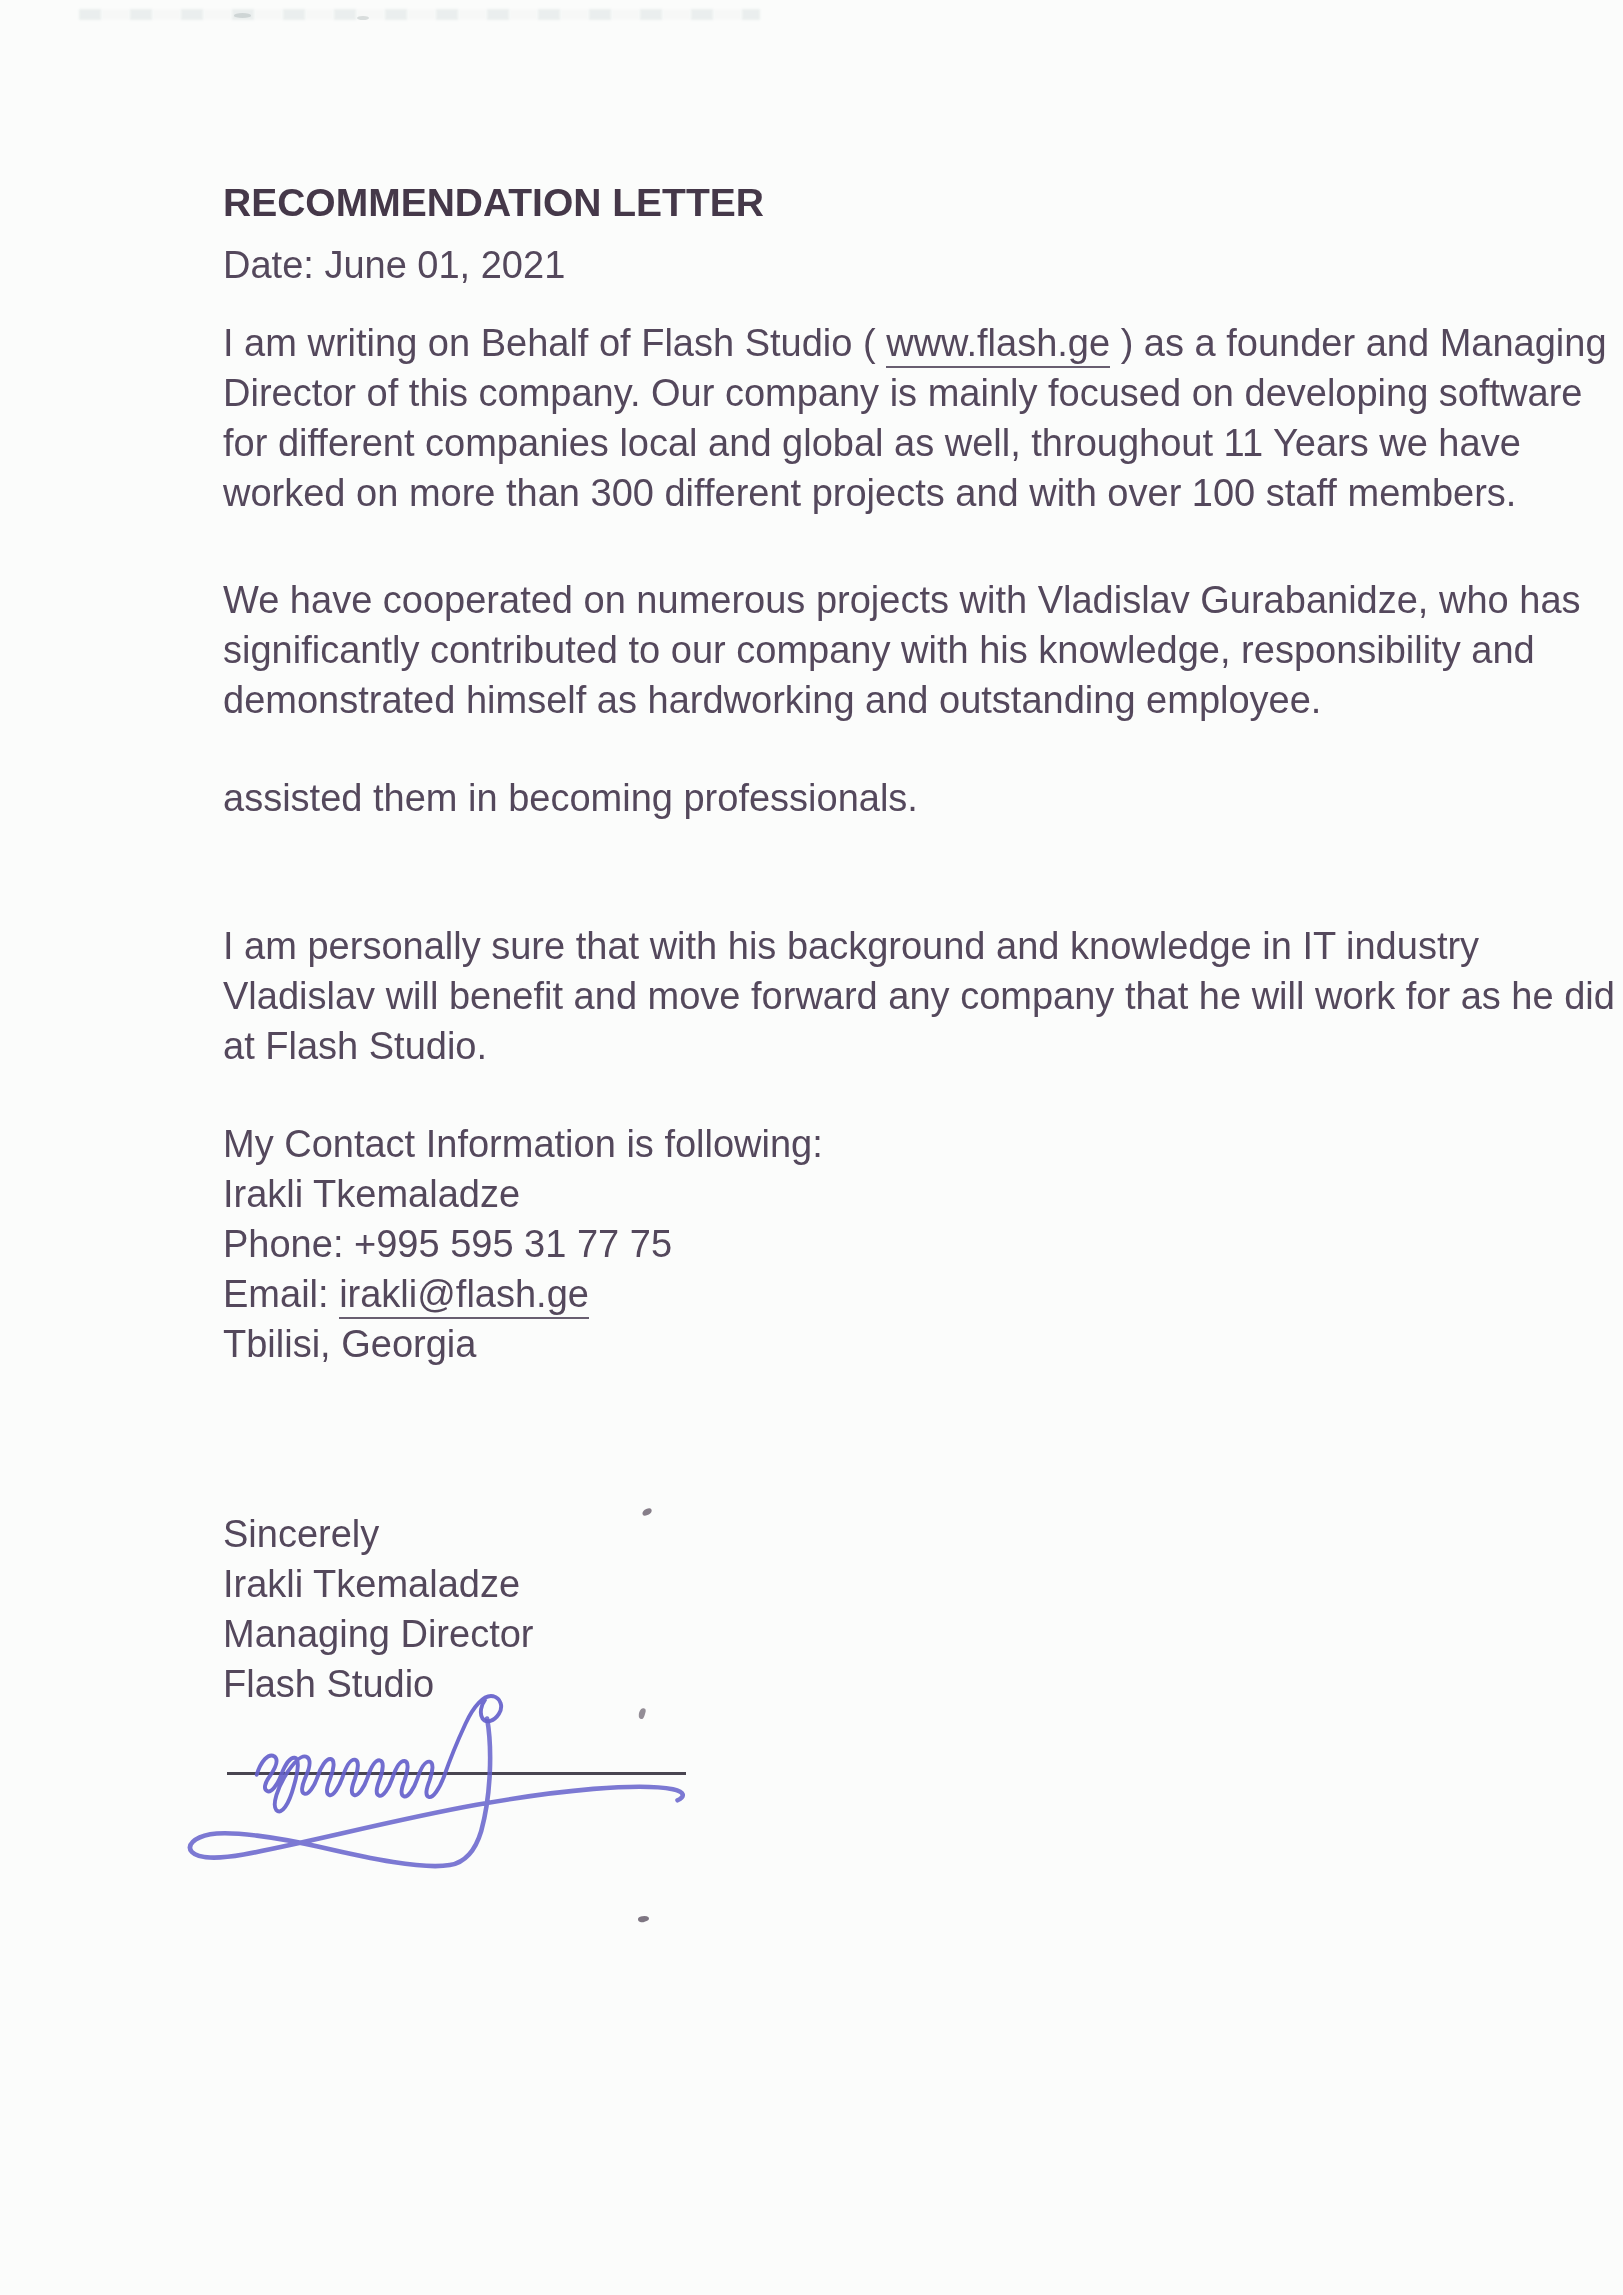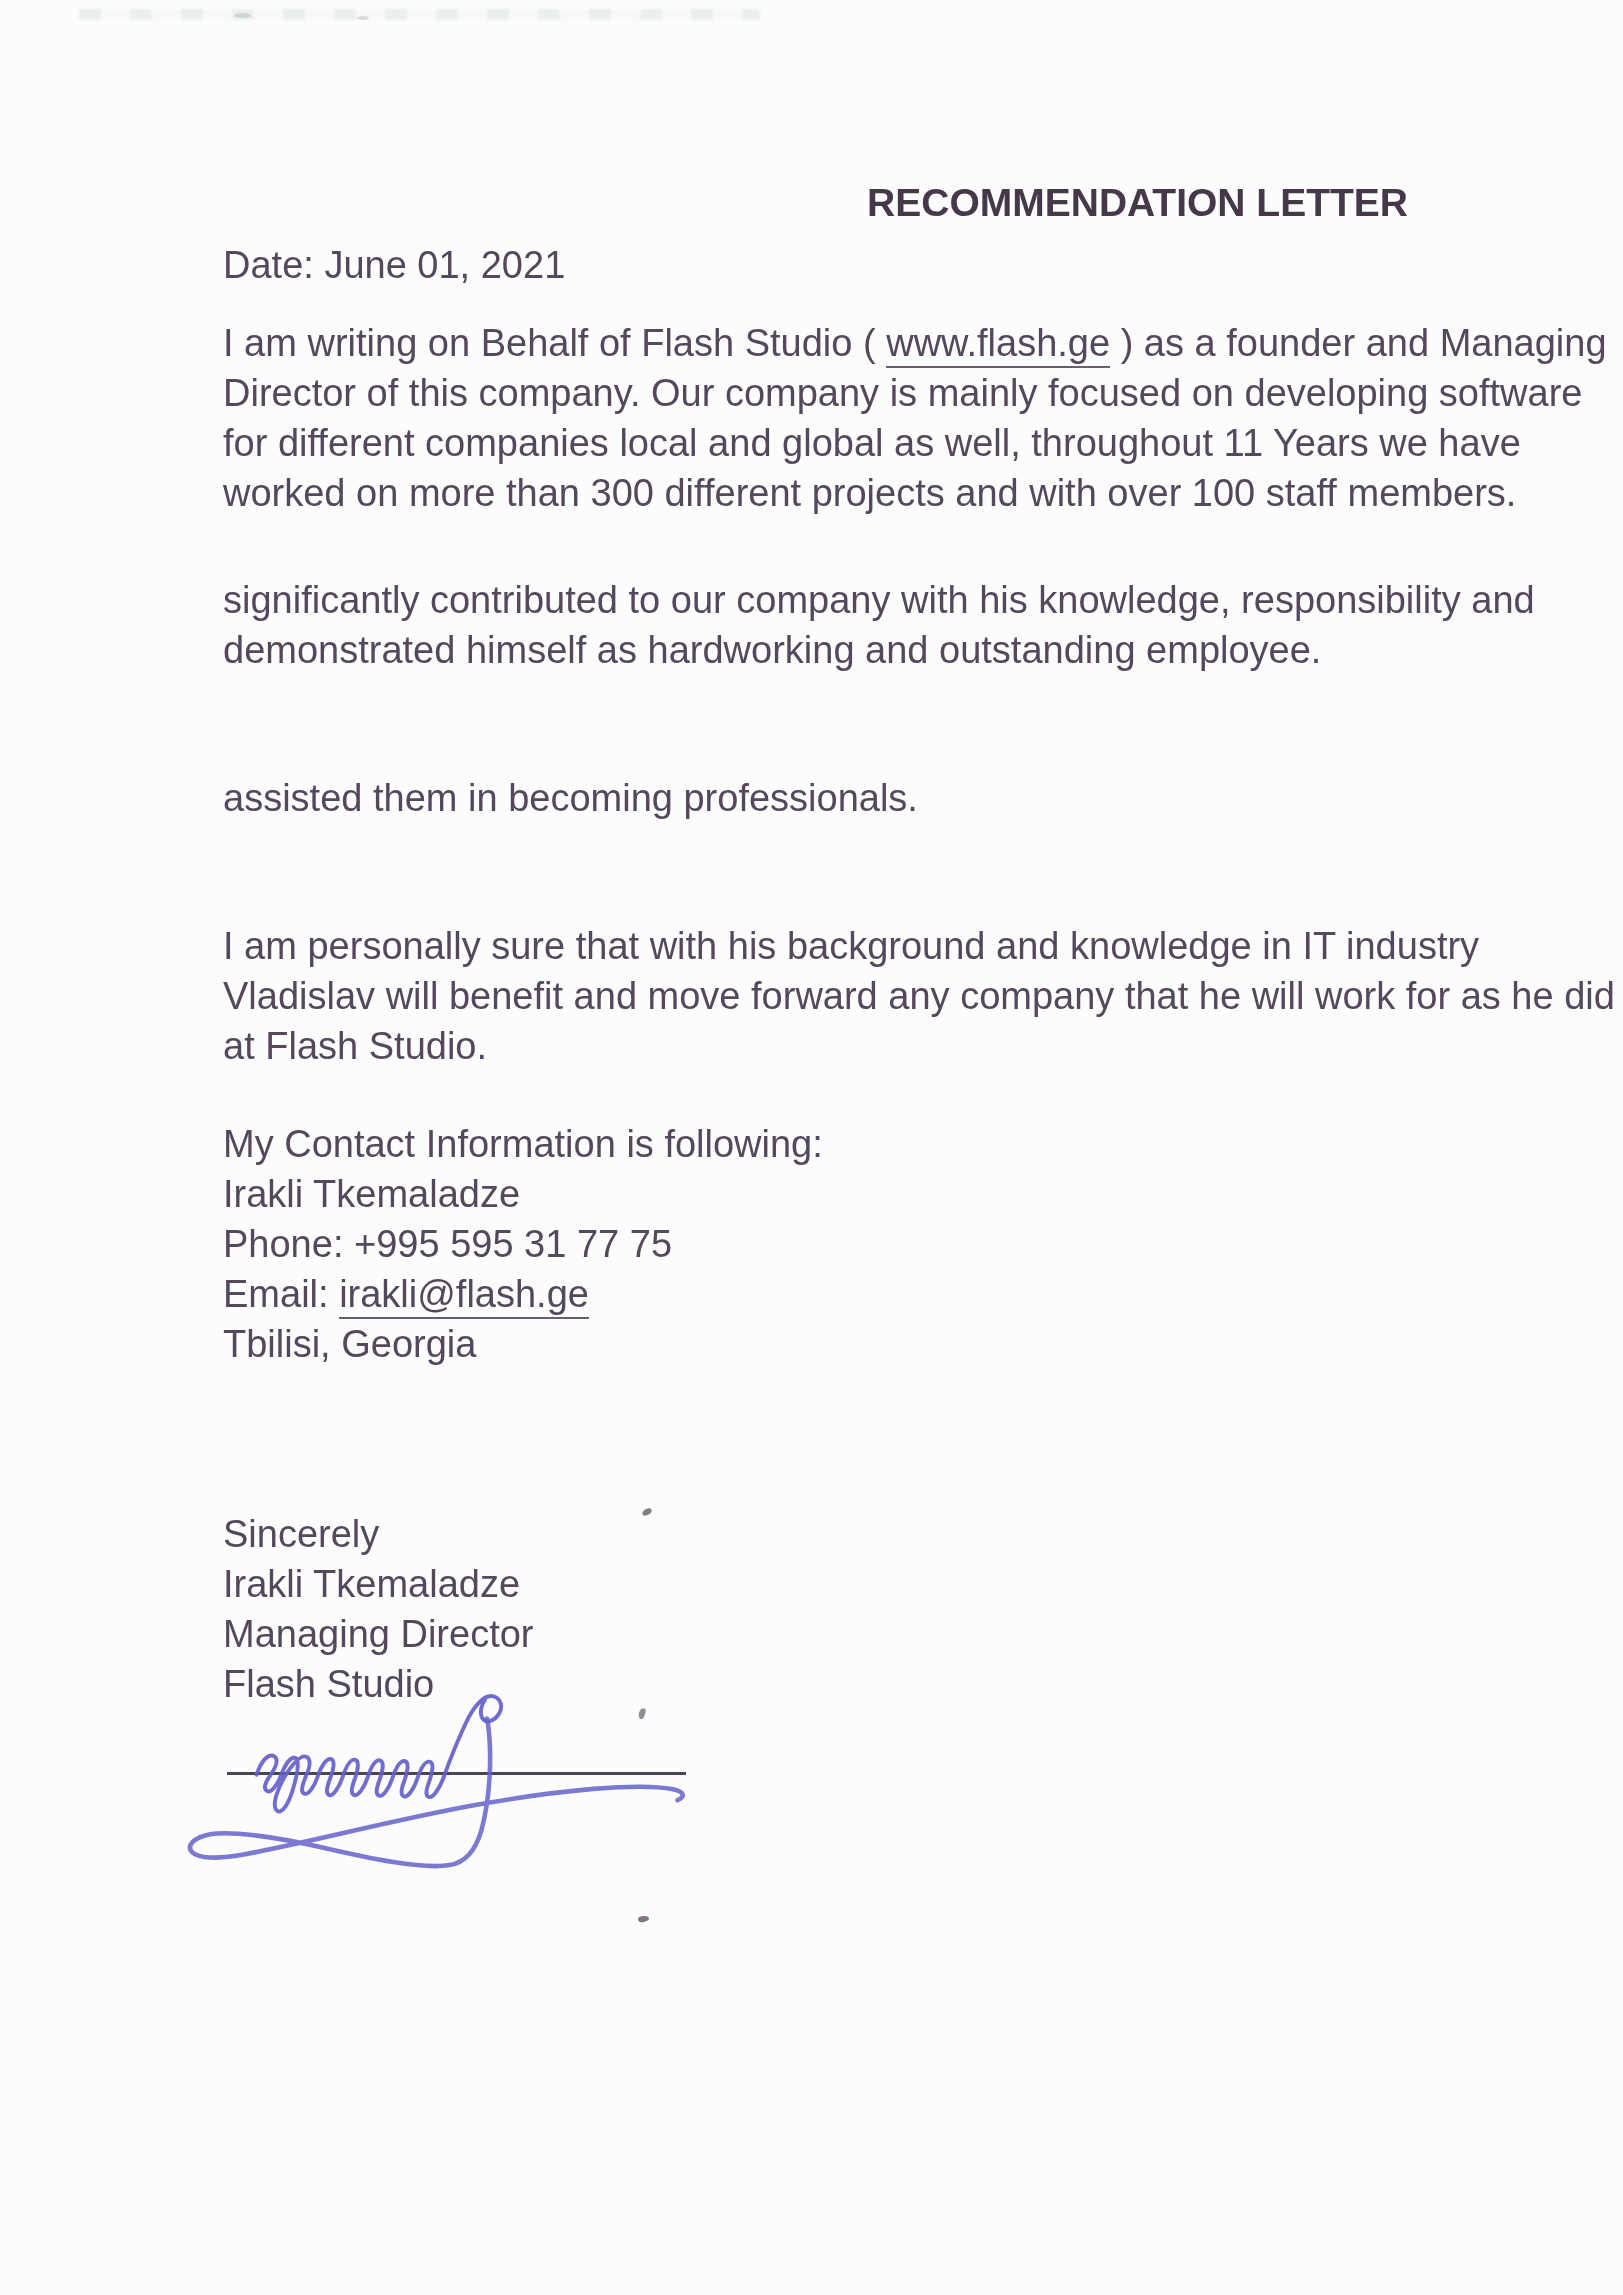--- a/index.html
+++ b/index.html
@@ -18,21 +18,21 @@
       rgba(150,172,170,.20) 0 22px, rgba(150,172,170,.04) 22px 51px);
     filter:blur(1.3px);
     opacity:.8;
   }
   .noise-dot{position:absolute;background:#7d8d8c;border-radius:50%;opacity:.25;}
   .nd1{left:234px;top:13px;width:17px;height:4.6px;}
   .nd2{left:357px;top:15.7px;width:11.8px;height:3.9px;}
 
   .title-wrap{
     position:absolute;left:223px;top:177px;width:1185px;
-    text-align:right;line-height:52px;
+    text-align:left;line-height:52px;
   }
   .title{
     font-size:39px;font-weight:bold;color:#453849;letter-spacing:0px;
     white-space:nowrap;
   }
   .line{white-space:nowrap;line-height:50px;font-size:38px;}
   .block{position:absolute;left:223px;}
   .b-date{top:240px;}
   .b-p1{top:318px;}
   .b-p2{top:575px;}
@@ -78,20 +78,21 @@
   </div>
 
   <div class="block b-p1">
     <div class="line"><span>I am writing on Behalf of Flash Studio ( </span><a class="u">www.flash.ge</a><span> ) as a founder and Managing</span></div>
     <div class="line">Director of this company. Our company is mainly focused on developing software</div>
     <div class="line">for different companies local and global as well, throughout 11 Years we have</div>
     <div class="line">worked on more than 300 different projects and with over 100 staff members.</div>
   </div>
 
   <div class="block b-p2">
+    <div class="line">We have cooperated on numerous projects with Vladislav Gurabanidze, who has</div>
     <div class="line">significantly contributed to our company with his knowledge, responsibility and</div>
     <div class="line">demonstrated himself as hardworking and outstanding employee.</div>
   </div>
 
   <div class="block b-p3">
     <div class="line">assisted them in becoming professionals.</div>
   </div>
 
   <div class="block b-p4">
     <div class="line">I am personally sure that with his background and knowledge in IT industry</div>

